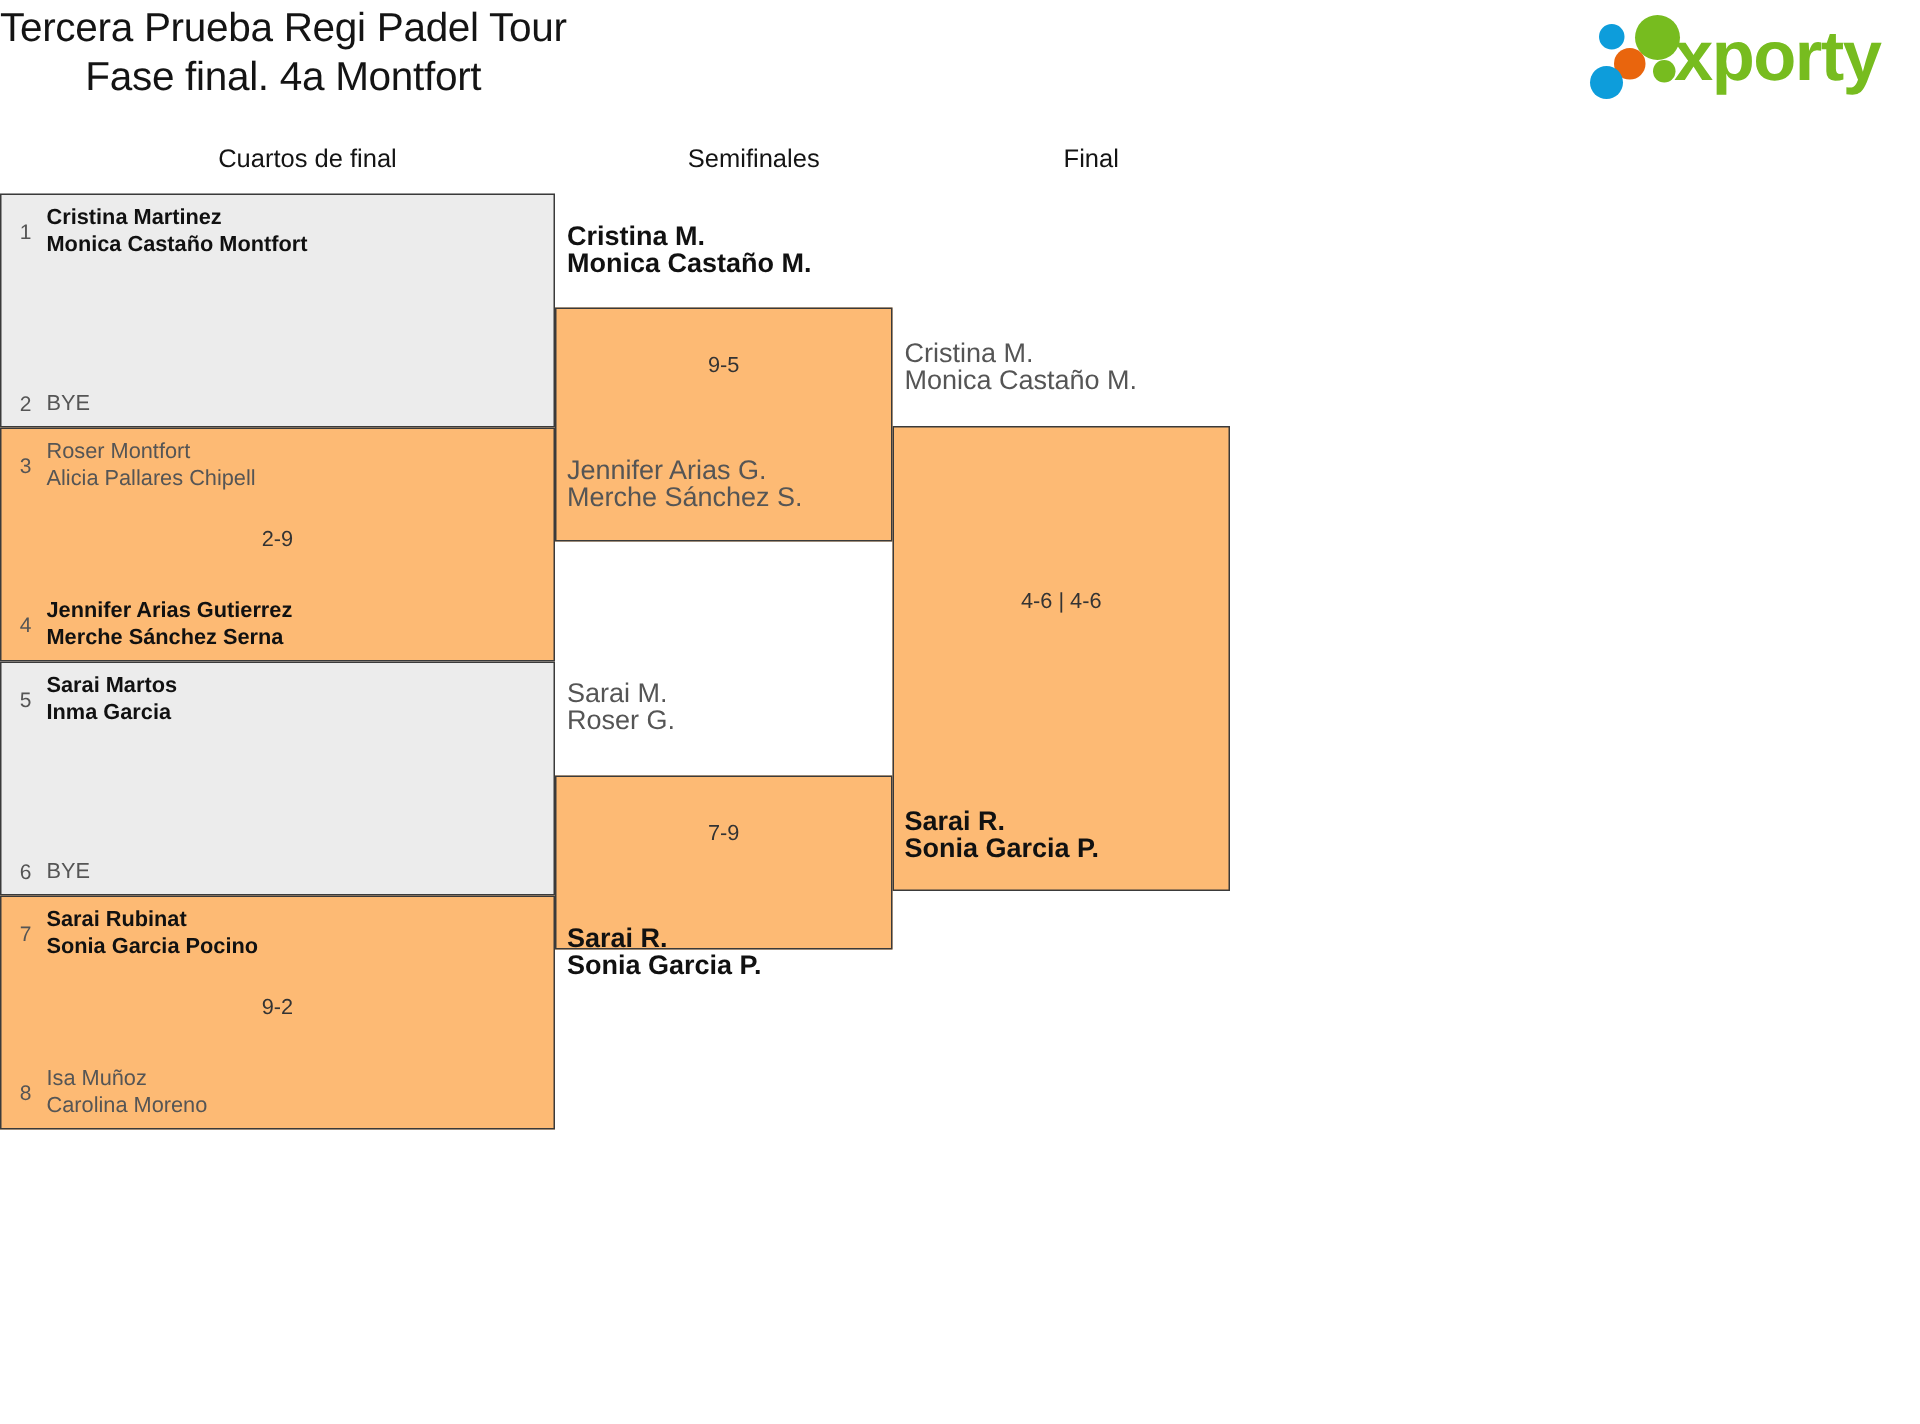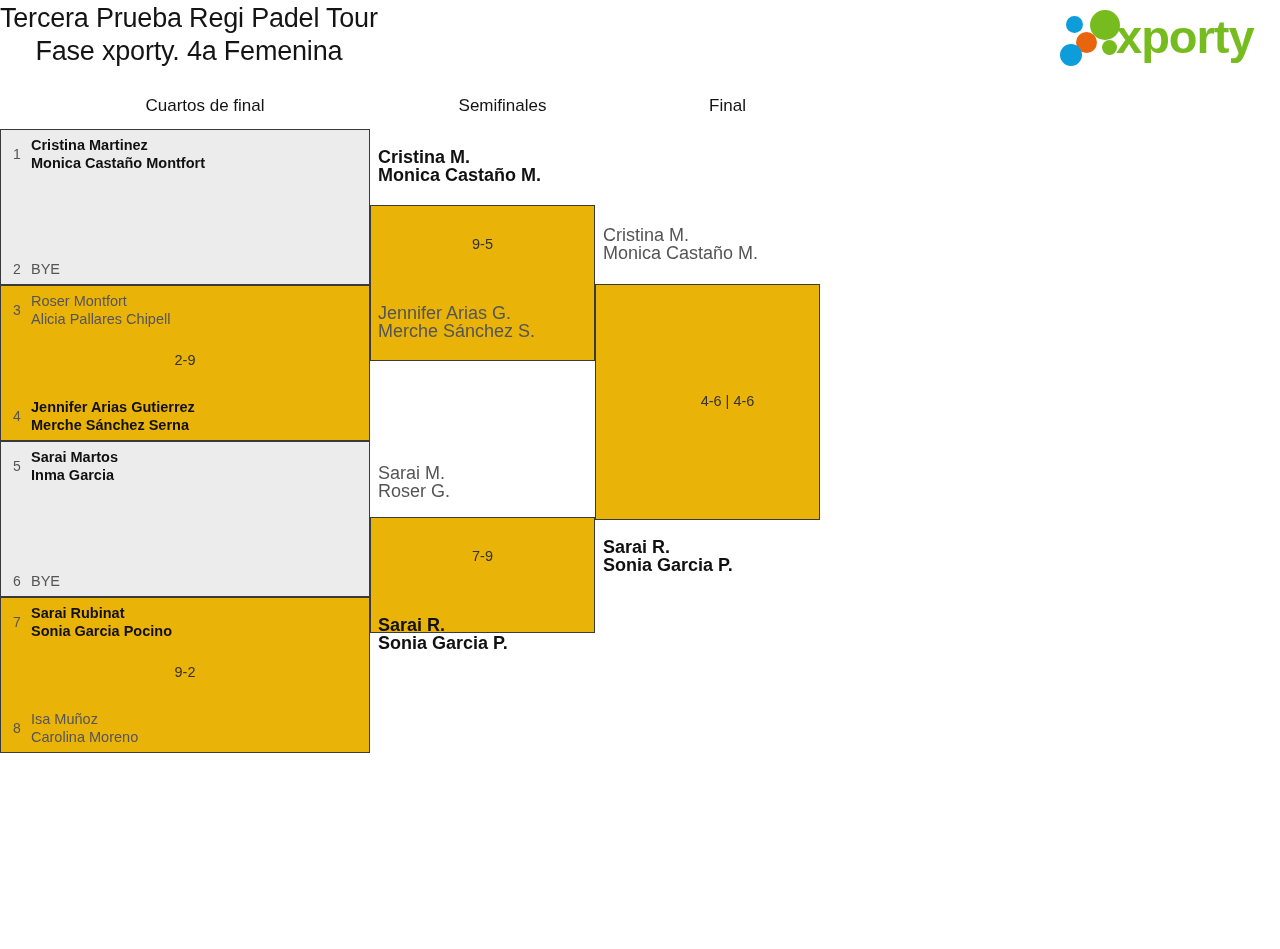--- a/index.html
+++ b/index.html
@@ -90,21 +90,21 @@
     position: absolute;
     left: 0; top: 0;
     width: 1280px;
     height: 949px;
   }
 
   .match-box {
     position: absolute;
     box-sizing: border-box;
     border: 1px solid #3a3a3a;
-    background: #eab308;
+    background: #fdba74;
   }
   .match-box.shaded { background: #ececec; }
 
   
   .team {
     position: absolute;
     left: 0;
     width: 100%;
     box-sizing: border-box;
     padding-left: 8px;
@@ -163,38 +163,38 @@
   .team-bottom { bottom: 6px; }
   .score-mid   { top: 66px; }
 
   
   #sf-1 { left: 370px; top: 205px; width: 225px; height: 156px; }
   #sf-2 { left: 370px; top: 517px; width: 225px; height: 116px; }
   #sf-1 .score, #sf-2 .score { top: 30px; }
 
   #sf-1-top    { left: 370px; top: 148px; }
   #sf-1-bottom { left: 370px; top: 304px; }
-  #sf-2-top    { left: 370px; top: 464px; }
+  #sf-2-top    { left: 370px; top: 453px; }
   #sf-2-bottom { left: 370px; top: 616px; }
 
   
-  #fn-1 { left: 595px; top: 284px; width: 225px; height: 236px; padding-left: 20px; }
+  #fn-1 { left: 595px; top: 284px; width: 225px; height: 310px; }
   #fn-1 .score { top: 108px; }
 
   #fn-1-top    { left: 595px; top: 226px; }
   #fn-1-bottom { left: 595px; top: 538px; }
 </style>
 </head>
 <body>
 
 <div id="header">
 
   <div id="title-block">
     <div class="title-line">Tercera Prueba Regi Padel Tour</div>
-    <div class="title-line">Fase xporty. 4a Femenina</div>
+    <div class="title-line">Fase final. 4a Montfort</div>
   </div>
 
   <div id="logo">
     <div id="logo-dots">
       <span class="dot" id="dot-blue-sm"></span>
       <span class="dot" id="dot-green-lg"></span>
       <span class="dot" id="dot-orange"></span>
       <span class="dot" id="dot-green-sm"></span>
       <span class="dot" id="dot-blue-lg"></span>
     </div>

